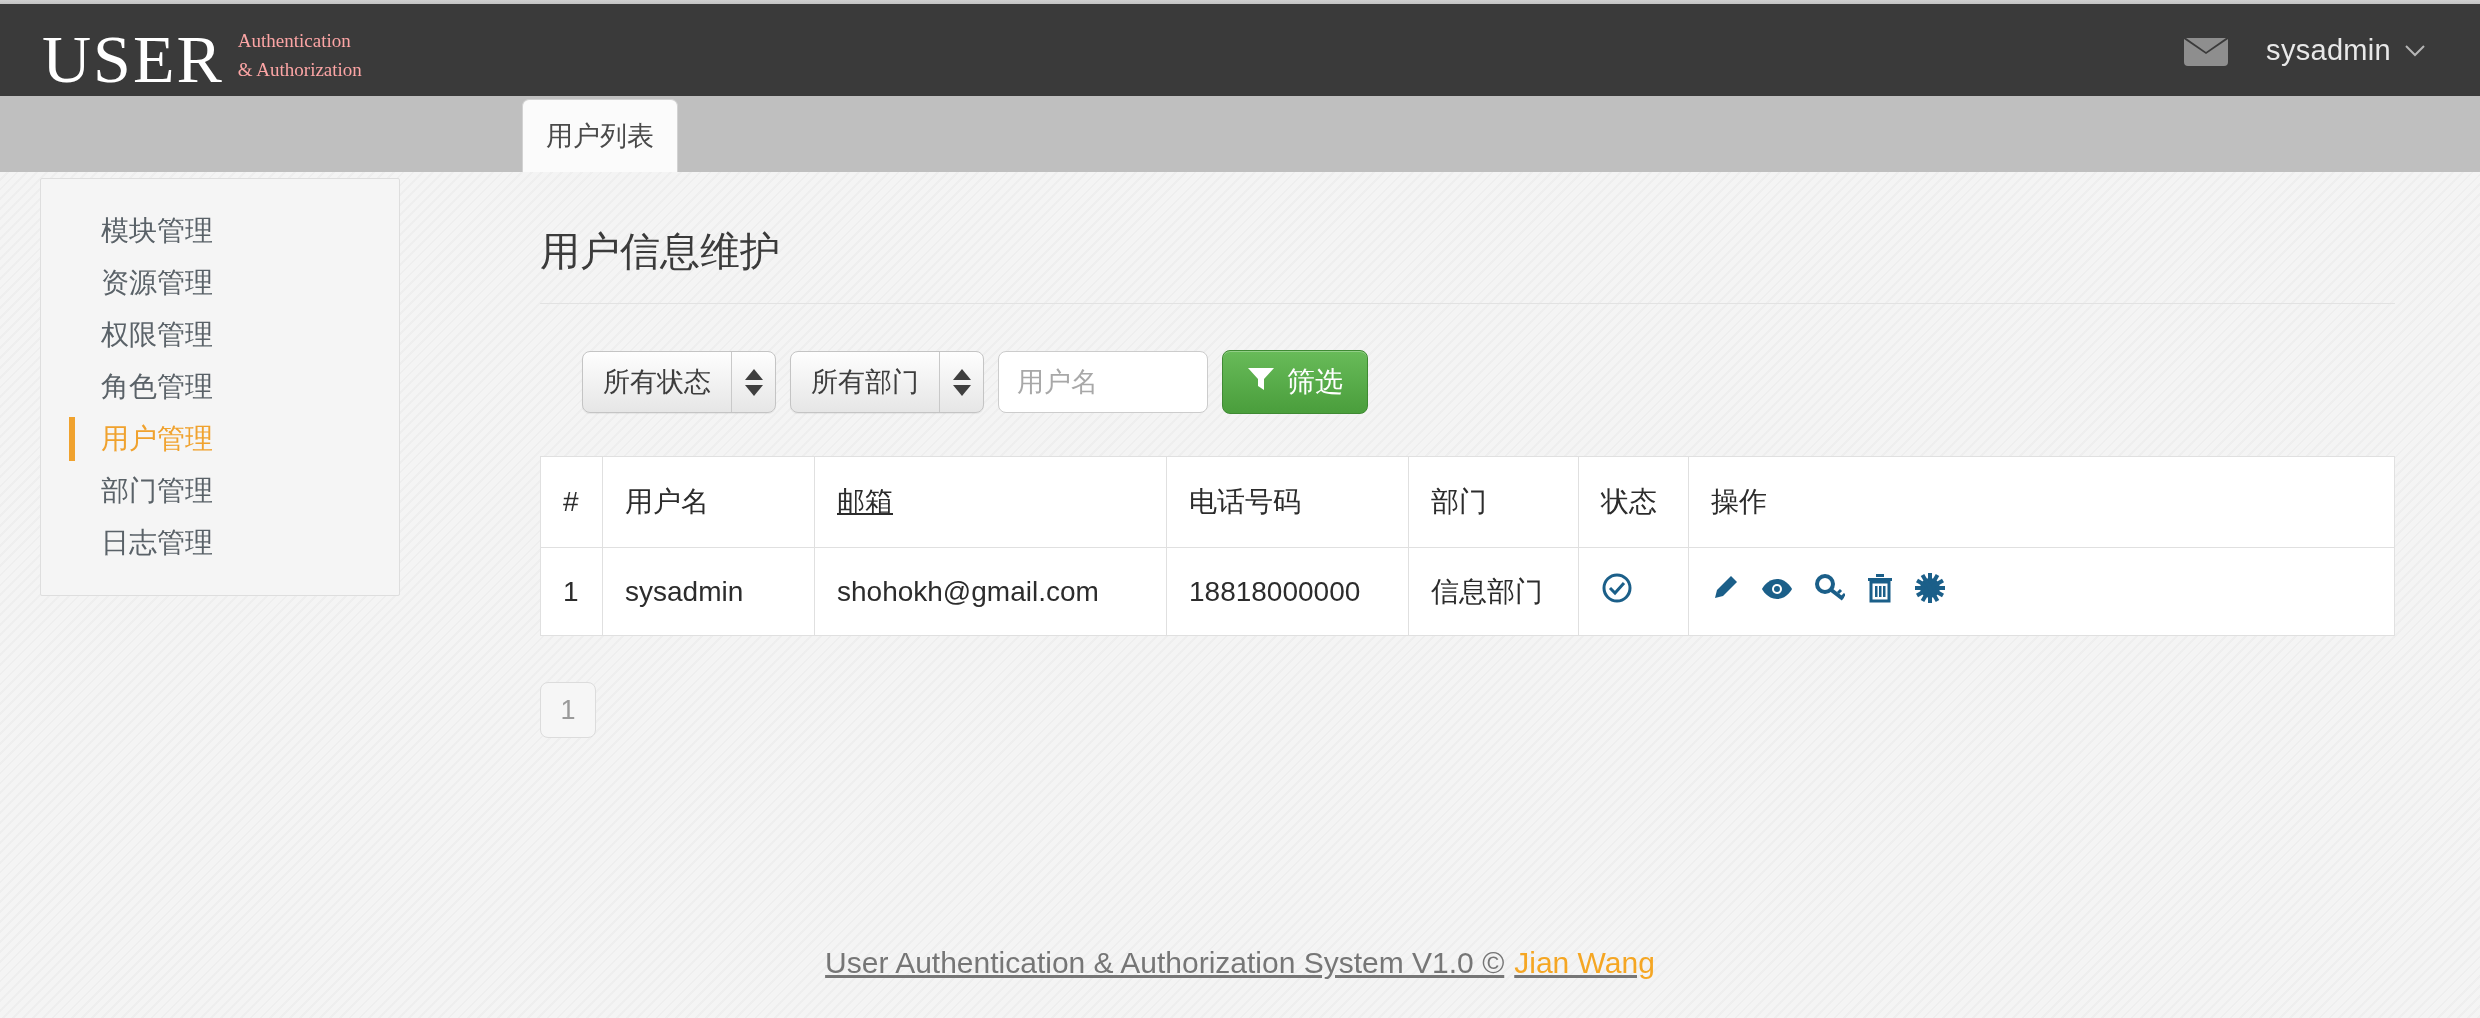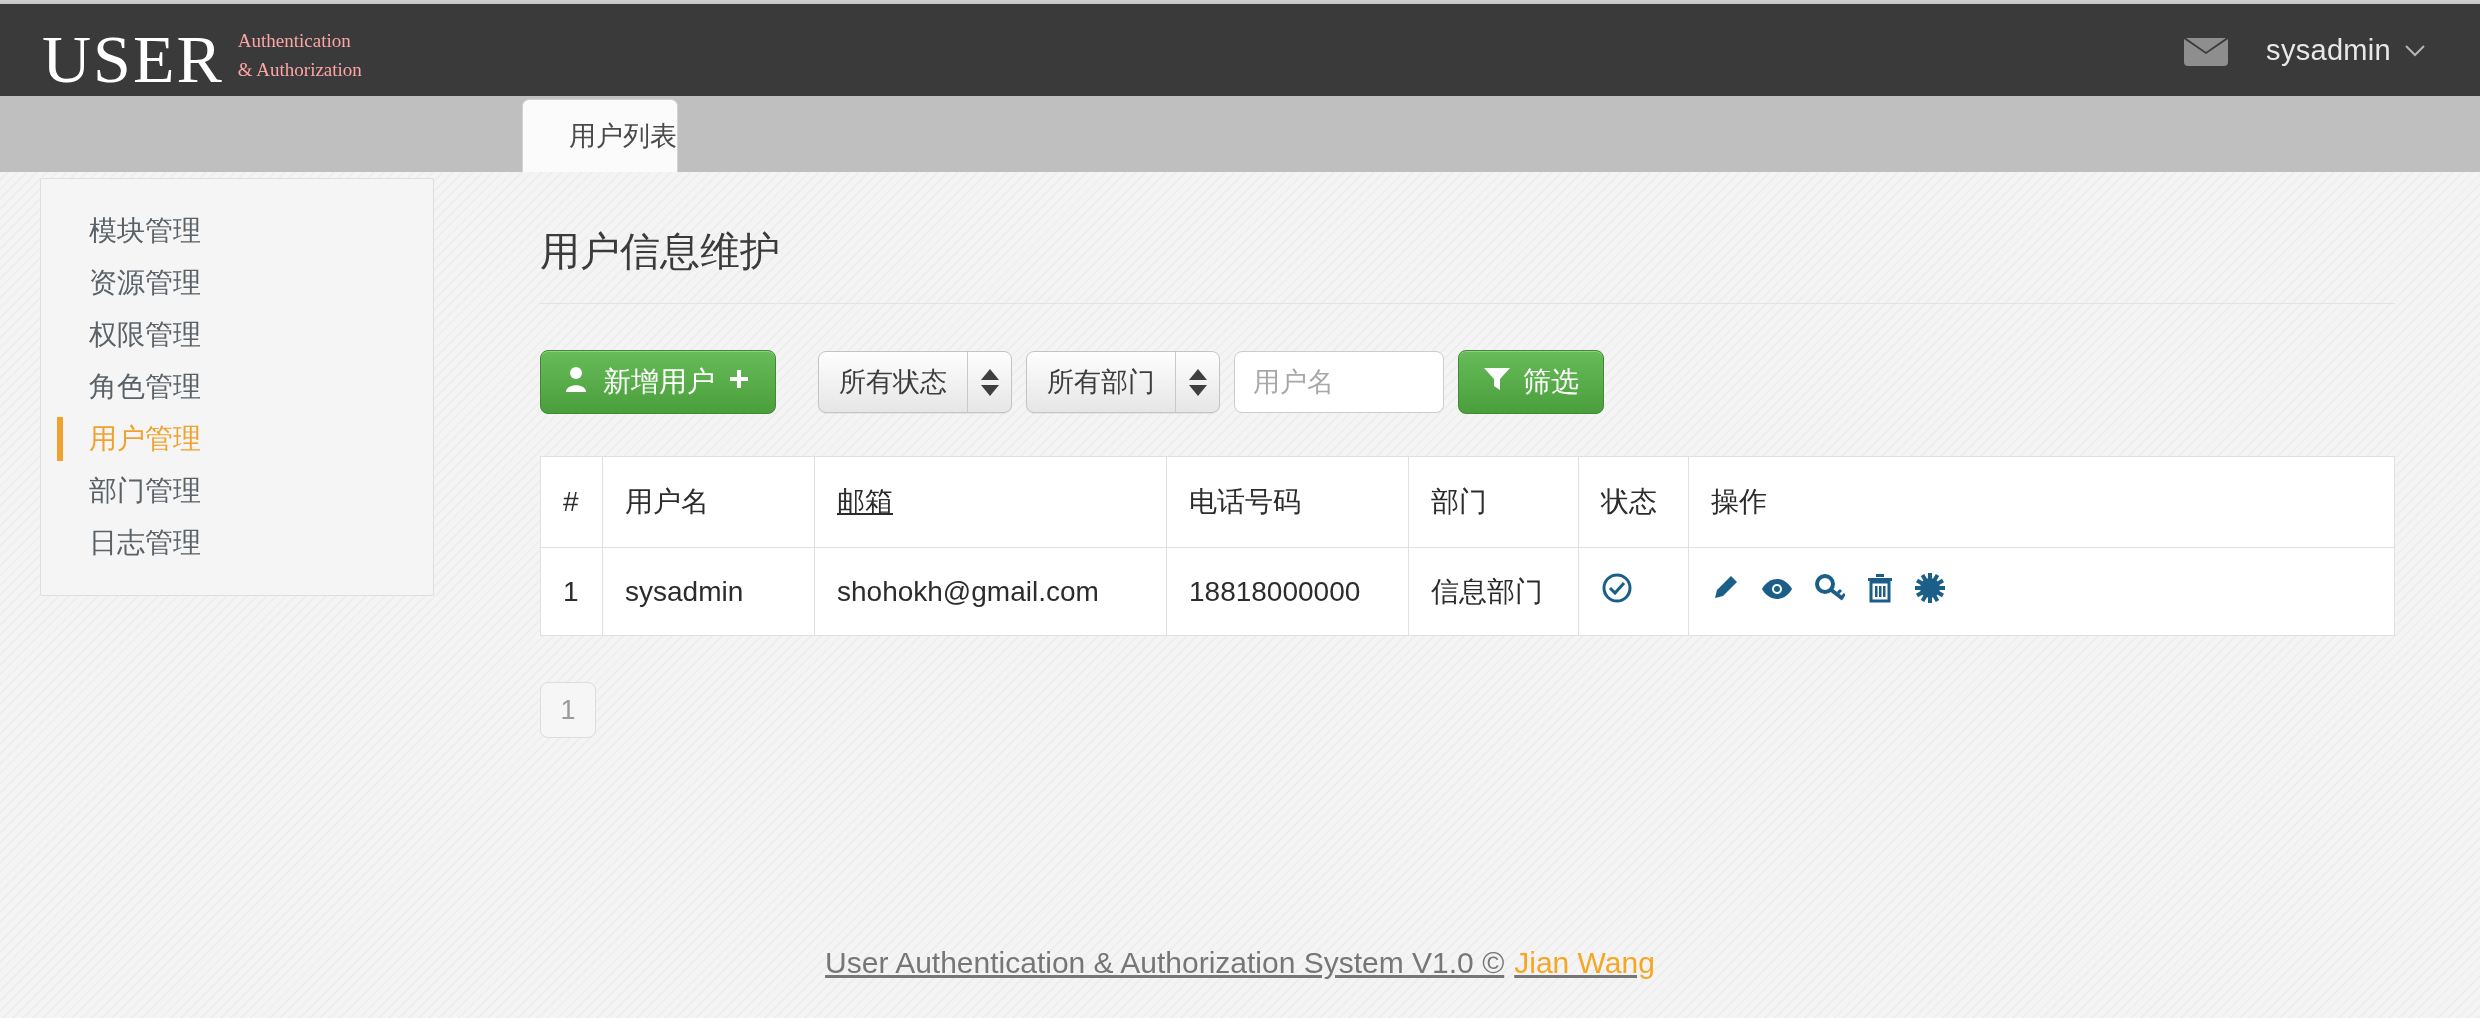--- a/index.html
+++ b/index.html
@@ -61,32 +61,32 @@
     position:absolute; top:96px; left:0; width:2480px; height:76px;
     background:#bfbfbf;
   }
   #tab-active {
     position:absolute; left:522px; top:99px;
     width:156px; height:73px;
     background:#fbfbfb;
     border:1px solid #d2d2d2;
     border-bottom:none;
     border-radius:7px 7px 0 0;
-    display:flex; align-items:center; justify-content:flex-end;
+    display:flex; align-items:center; justify-content:center;
     font-size:27px; color:#4a4a4a;
   }
   
   #content { position:absolute; top:172px; left:0; width:2480px; height:846px; }
   
   #sidebar {
-    position:absolute; left:40px; top:6px; width:394px;
+    position:absolute; left:40px; top:6px; width:360px;
     background:#f5f5f5;
     border:1px solid #dedede;
     border-radius:2px;
-    padding:26px 0 26px 4px;
+    padding:26px 0 26px 16px;
   }
   .side-item {
     position:relative;
     height:52px;
     display:flex; align-items:center;
     padding-left:44px;
     font-size:28px;
     color:#5a6268;
     cursor:pointer;
   }
@@ -248,34 +248,20 @@
     <div class="side-item">
       <span>日志管理</span>
     </div>
   </div>
 
   <div id="main">
     <h1 id="page-title">用户信息维护</h1>
     <div id="title-rule"></div>
 
     <div id="toolbar">
-      <div class="btn-green">
-        <span>
-          <svg width="26" height="28" viewBox="0 0 26 28">
-            <circle cx="11" cy="8" r="6" fill="#ffffff"></circle>
-            <path d="M1 27 C1 18 21 18 21 27 Z" fill="#ffffff"></path>
-          </svg>
-        </span>
-        <span>新增用户</span>
-        <span>
-          <svg width="24" height="24" viewBox="0 0 24 24">
-            <path d="M10 3 h4 v7 h7 v4 h-7 v7 h-4 v-7 h-7 v-4 h7 Z" fill="#ffffff"></path>
-          </svg>
-        </span>
-      </div>
 
       <div class="spacer-lg"></div>
 
       <div class="select-ctl">
         <div class="select-val">所有状态</div>
         <div class="select-arrows">
           <div class="tri-up"></div>
             <div class="tri-dn"></div>
         </div>
       </div>

